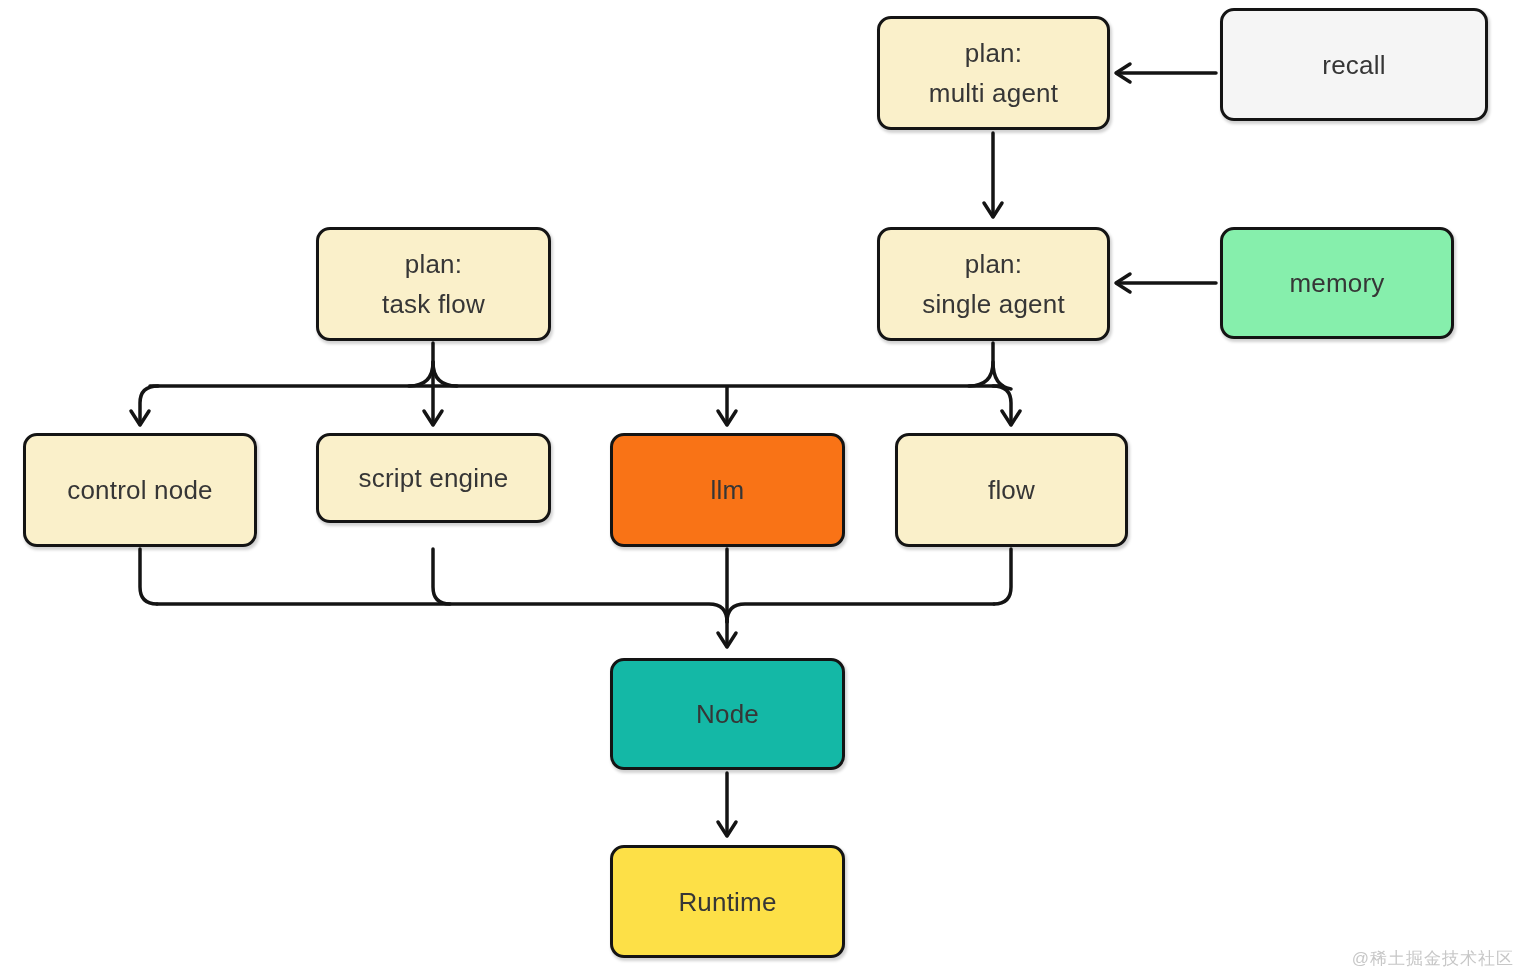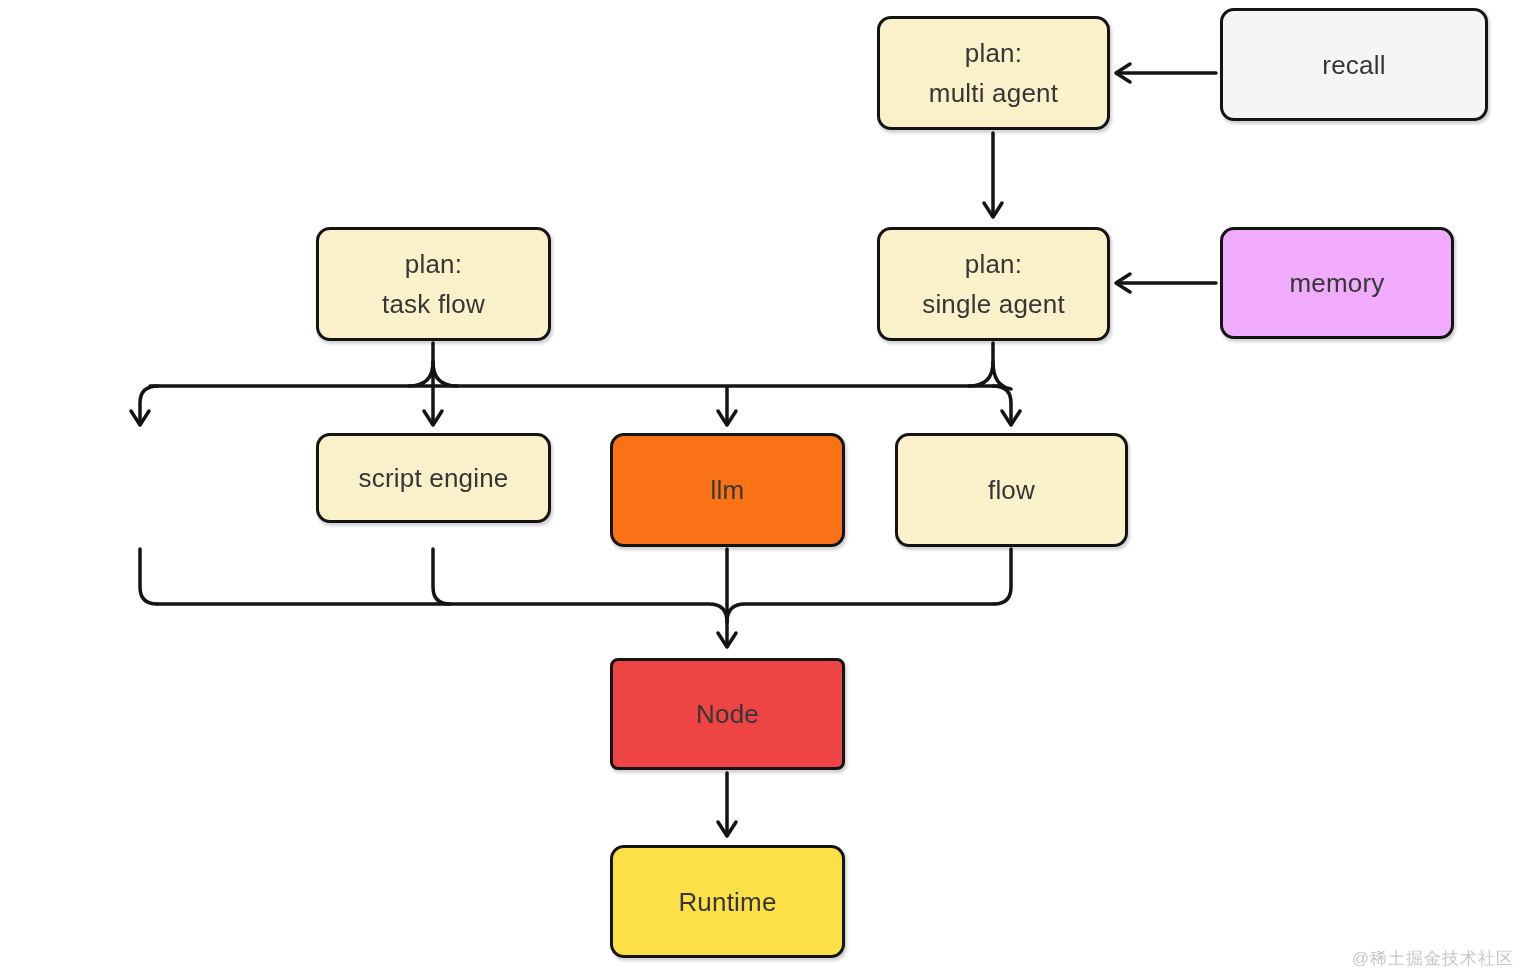--- a/index.html
+++ b/index.html
@@ -123,38 +123,41 @@
   <div class="box pos-plan-task" style="background-color: rgb(250, 240, 202);">
     <span class="label">plan:
 task flow</span>
   </div>
 
   <div class="box pos-plan-single" style="background-color: rgb(250, 240, 202);">
     <span class="label">plan:
 single agent</span>
   </div>
 
-  <div class="box pos-memory" style="background-color: #f0abfc;">
+  <div class="box pos-memory" style="background-color: #86efac;">
     <span class="label">memory</span>
   </div>
 
+  <div class="box pos-control-node" style="background-color: rgb(250, 240, 202);">
+    <span class="label">control node</span>
+  </div>
 
   <div class="box pos-script-engine" style="background-color: rgb(250, 240, 202);">
     <span class="label">script engine</span>
   </div>
 
   <div class="box pos-llm" style="background-color: #f97316;">
     <span class="label">llm</span>
   </div>
 
   <div class="box pos-tool" style="background-color: rgb(250, 240, 202);">
     <span class="label">flow</span>
   </div>
 
-  <div class="box pos-node" style="background-color: #ef4444; border-radius: 8px;">
+  <div class="box pos-node" style="background-color: #14b8a6;">
     <span class="label">Node</span>
   </div>
 
   <div class="box pos-runtime" style="background-color: #fde047;">
     <span class="label">Runtime</span>
   </div>
 
   <div class="watermark">@稀土掘金技术社区</div>
 
 </div>

